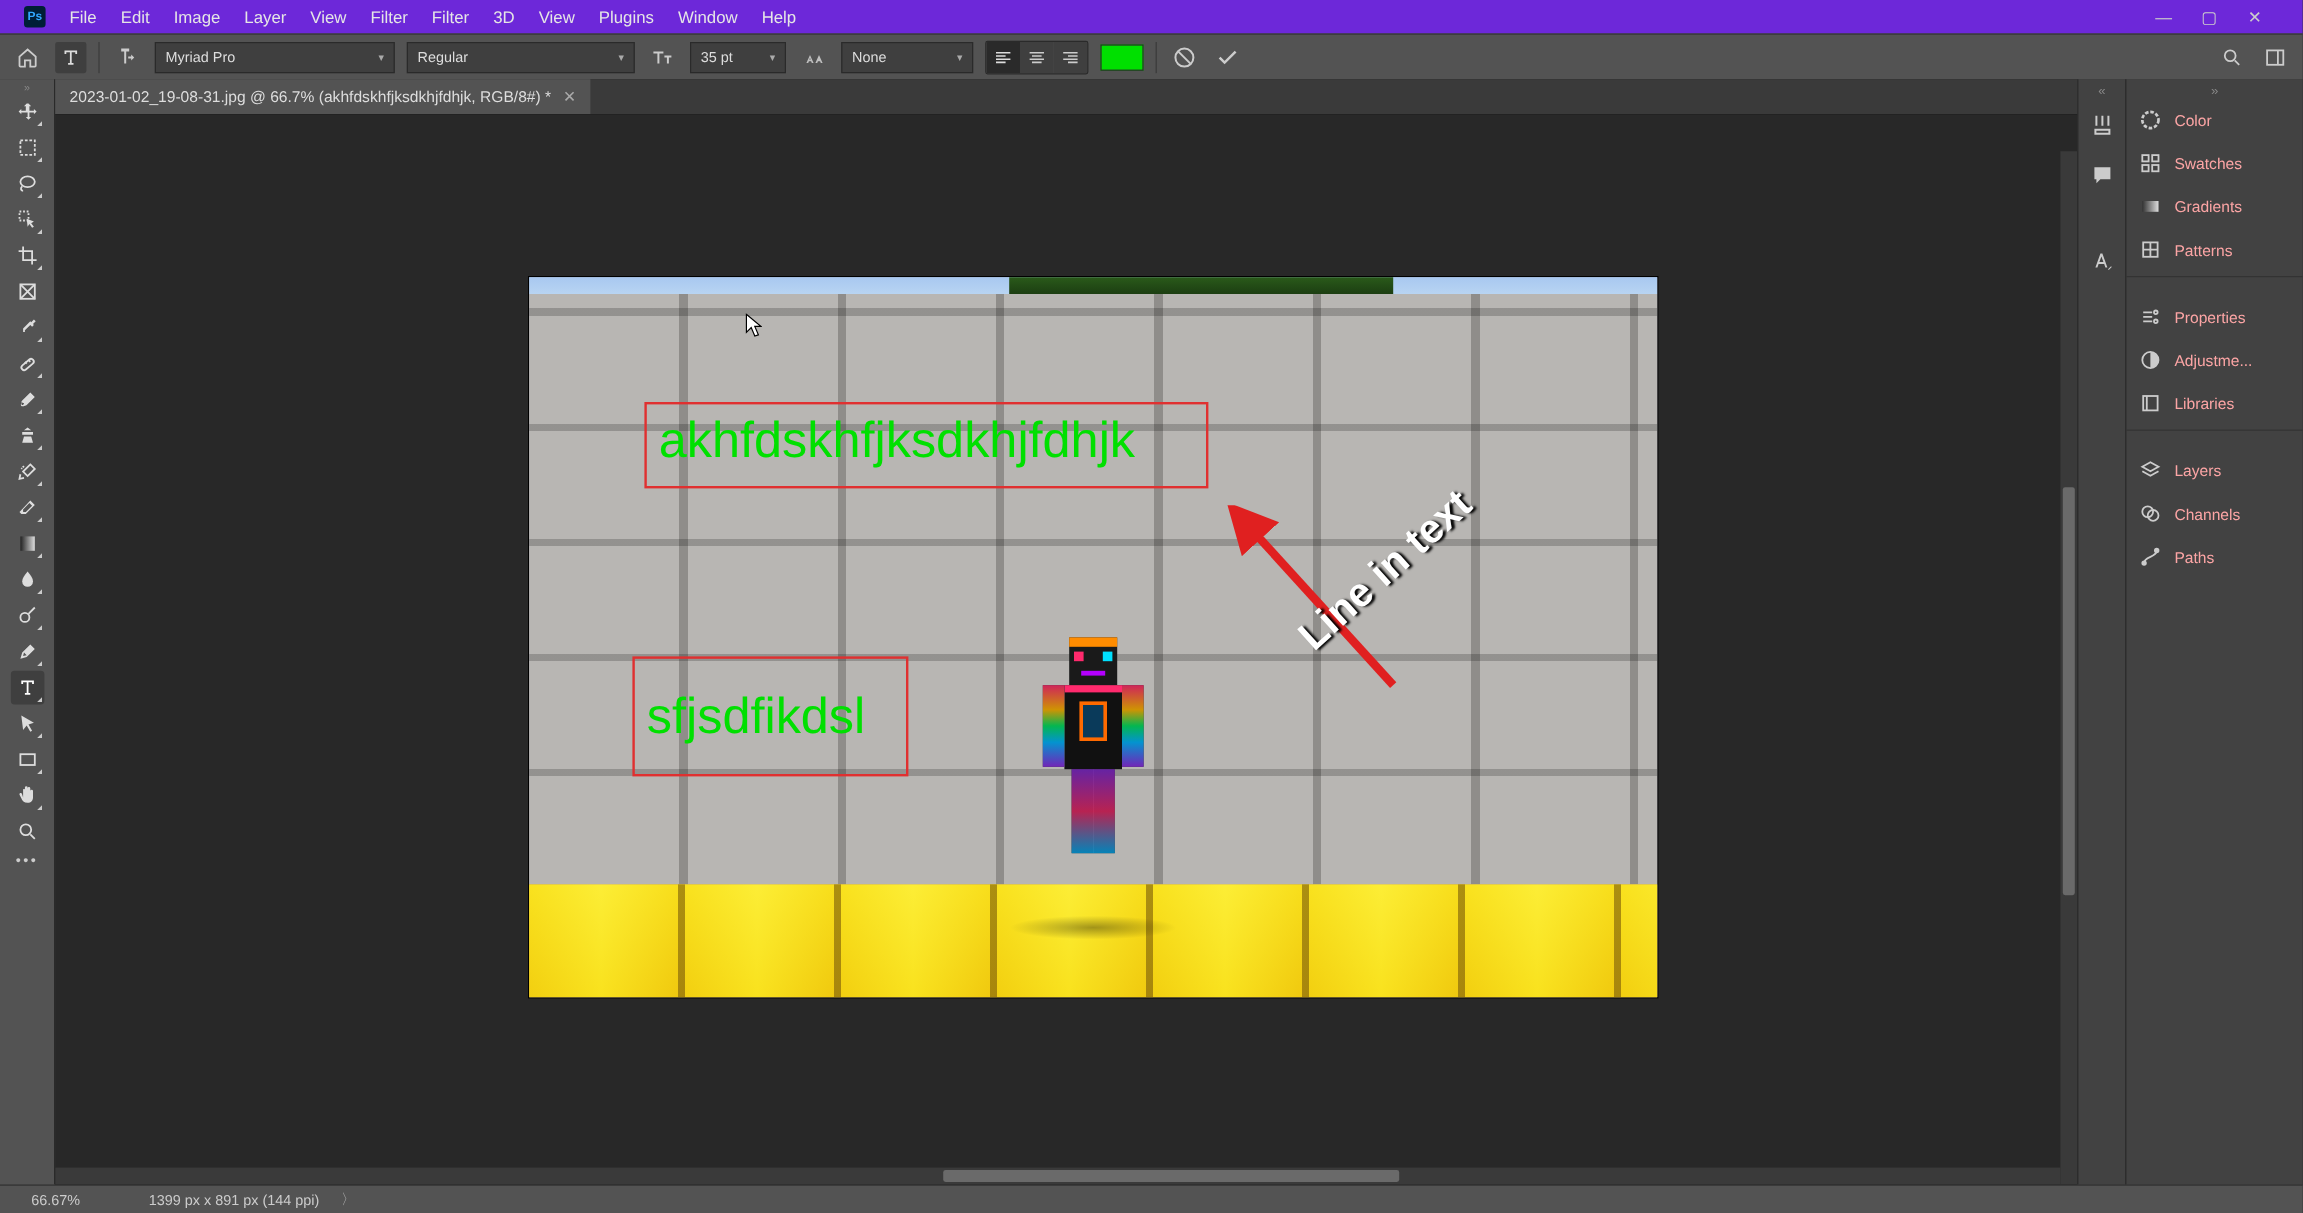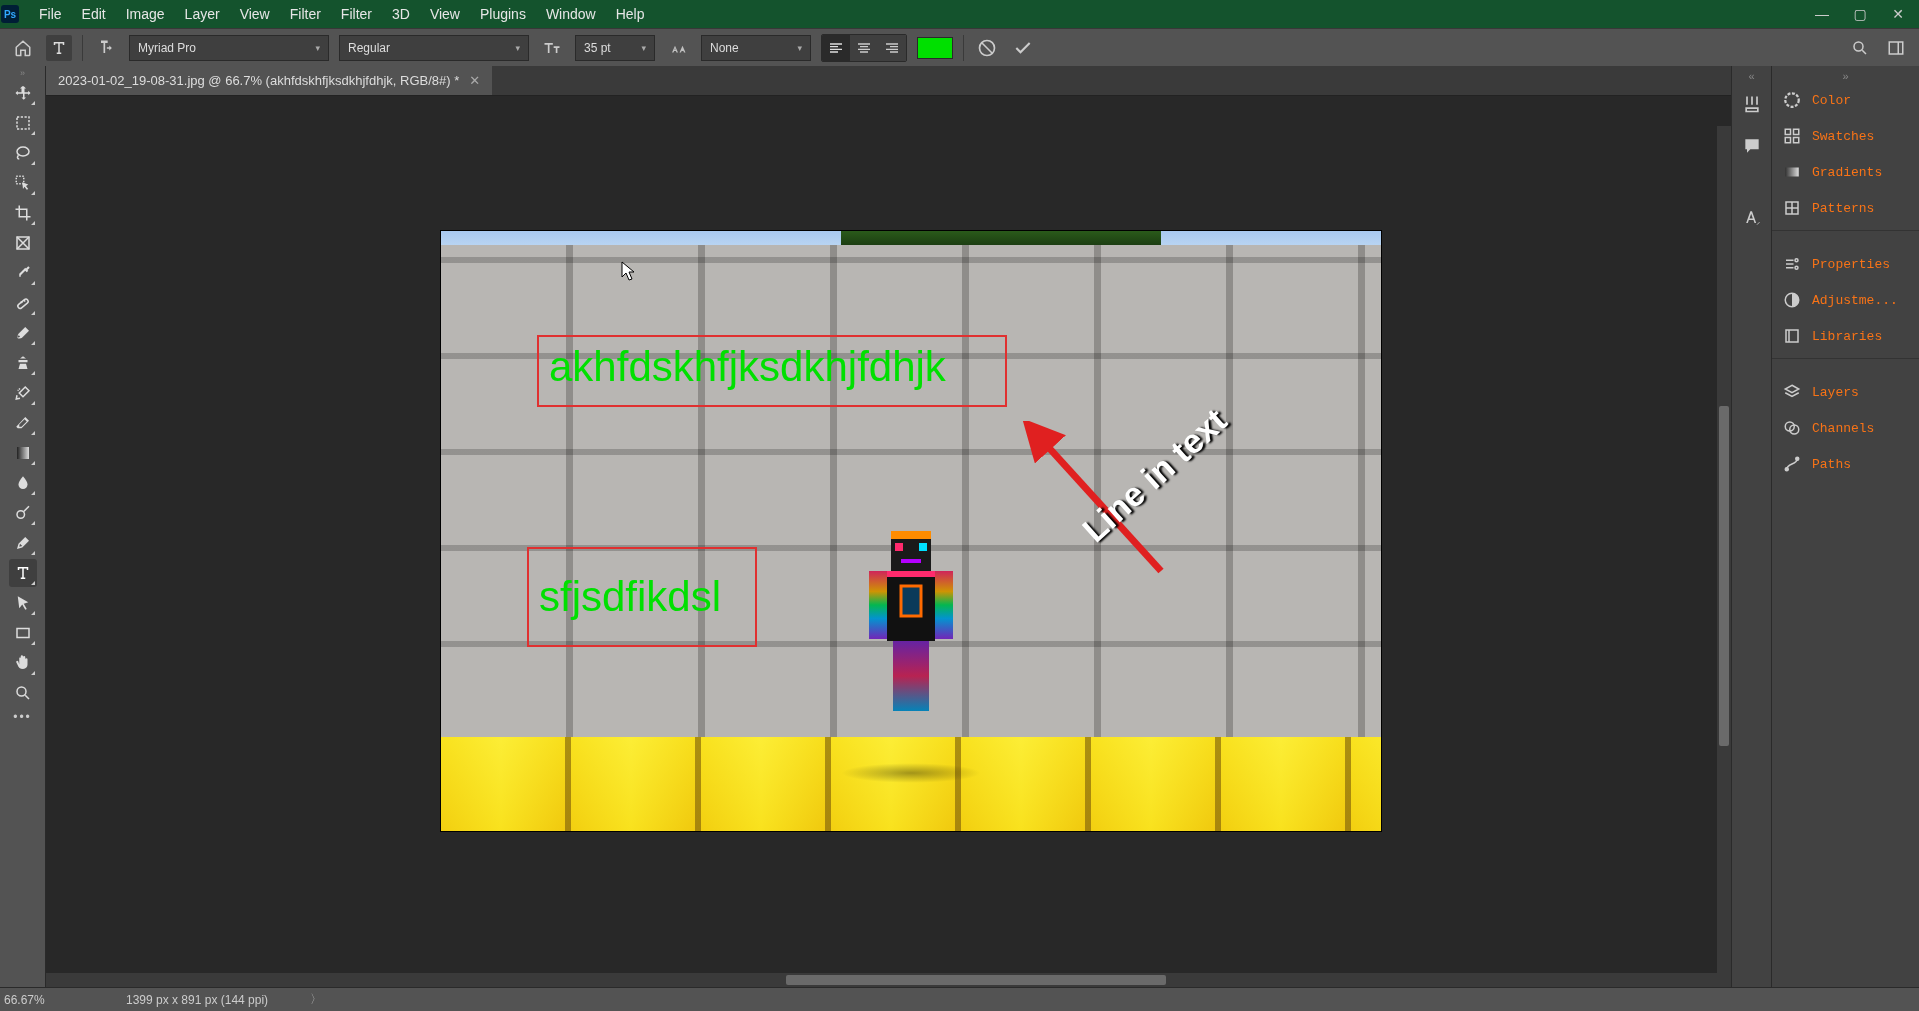--- a/index.html
+++ b/index.html
@@ -1,19 +1,19 @@
 <!DOCTYPE html>
 <html><head>
 <meta charset="utf-8">
 <style>
 * { margin: 0; padding: 0; box-sizing: border-box; font-family: -apple-system, BlinkMacSystemFont, "Segoe UI", Arial, sans-serif; }
 body { background: #323232; width: 1919px; height: 1011px; overflow: hidden; color: #d0d0d0; font-size: 12px; user-select: none; }
 
 
-.menubar { height: 28px; background: #14532d; display: flex; align-items: center; padding: 0 1px; }
+.menubar { height: 28px; background: #6d28d9; display: flex; align-items: center; padding: 0 20px; }
 .ps-logo { width: 18px; height: 18px; background: #001e36; border-radius: 3px; display: flex; align-items: center; justify-content: center; color: #31a8ff; font-weight: bold; font-size: 10px; margin-right: 10px; }
 .menu-item { padding: 4px 10px; color: #e6e6e6; font-size: 14px; cursor: pointer; }
 .window-controls { margin-left: auto; display: flex; gap: 14px; padding-right: 8px; }
 .win-btn { width: 24px; height: 18px; display: flex; align-items: center; justify-content: center; color: #ccc; font-size: 14px; cursor: pointer; }
 
 
 .optionsbar { height: 38px; background: #535353; display: flex; align-items: center; padding: 0 10px; border-top: 1px solid #383838; gap: 10px; }
 .opt-btn { width: 26px; height: 26px; display: flex; align-items: center; justify-content: center; color: #ccc; cursor: pointer; border-radius: 2px; }
 .opt-btn.active { background: #3f3f3f; }
 .dropdown { background: #3f3f3f; border: 1px solid #2a2a2a; height: 26px; display: flex; align-items: center; padding: 0 8px; color: #ddd; font-size: 12px; position: relative; }
@@ -77,25 +77,25 @@
 
 .right-iconstrip { width: 40px; background: #424242; border-left: 1px solid #2a2a2a; display: flex; flex-direction: column; align-items: center; padding-top: 4px; gap: 6px; }
 .right-iconstrip .tab { height: 10px; width:100%; display:flex; justify-content:center; color:#888; font-size:11px; }
 .ri-btn { width: 30px; height: 36px; display:flex; align-items:center; justify-content:center; color:#ccc; border-radius:3px; cursor:pointer; }
 .ri-sep { height: 24px; }
 
 
 .right-panel { width: 148px; background: #424242; border-left: 1px solid #2a2a2a; display: flex; flex-direction: column; padding-top: 4px; }
 .rp-row { height: 36px; display: flex; align-items: center; gap: 10px; padding: 0 10px; cursor: pointer; }
 .rp-icon { width: 20px; height: 20px; display:flex; align-items:center; justify-content:center; color:#ccc; }
-.rp-label { color: #f97316; font-size: 13px; font-family: Liberation Mono, monospace; }
+.rp-label { color: #fca5a5; font-size: 13px; }
 .rp-sep { height: 12px; border-top: 1px solid #333; margin: 4px 0; }
 
 
-.statusbar { height: 24px; background: #535353; display: flex; align-items: center; padding: 0 4px; color: #ccc; font-size: 12px; gap: 28px; border-top: 1px solid #2a2a2a; }
+.statusbar { height: 24px; background: #535353; display: flex; align-items: center; padding: 0 26px; color: #ccc; font-size: 12px; gap: 4px; border-top: 1px solid #2a2a2a; }
 .statusbar .zoom { width: 80px; }
 .statusbar .docinfo { padding: 0 14px; }
 
 svg { display: block; }
 </style>
 </head>
 <body>
 
 <div class="menubar">
   <div class="ps-logo">Ps</div>

